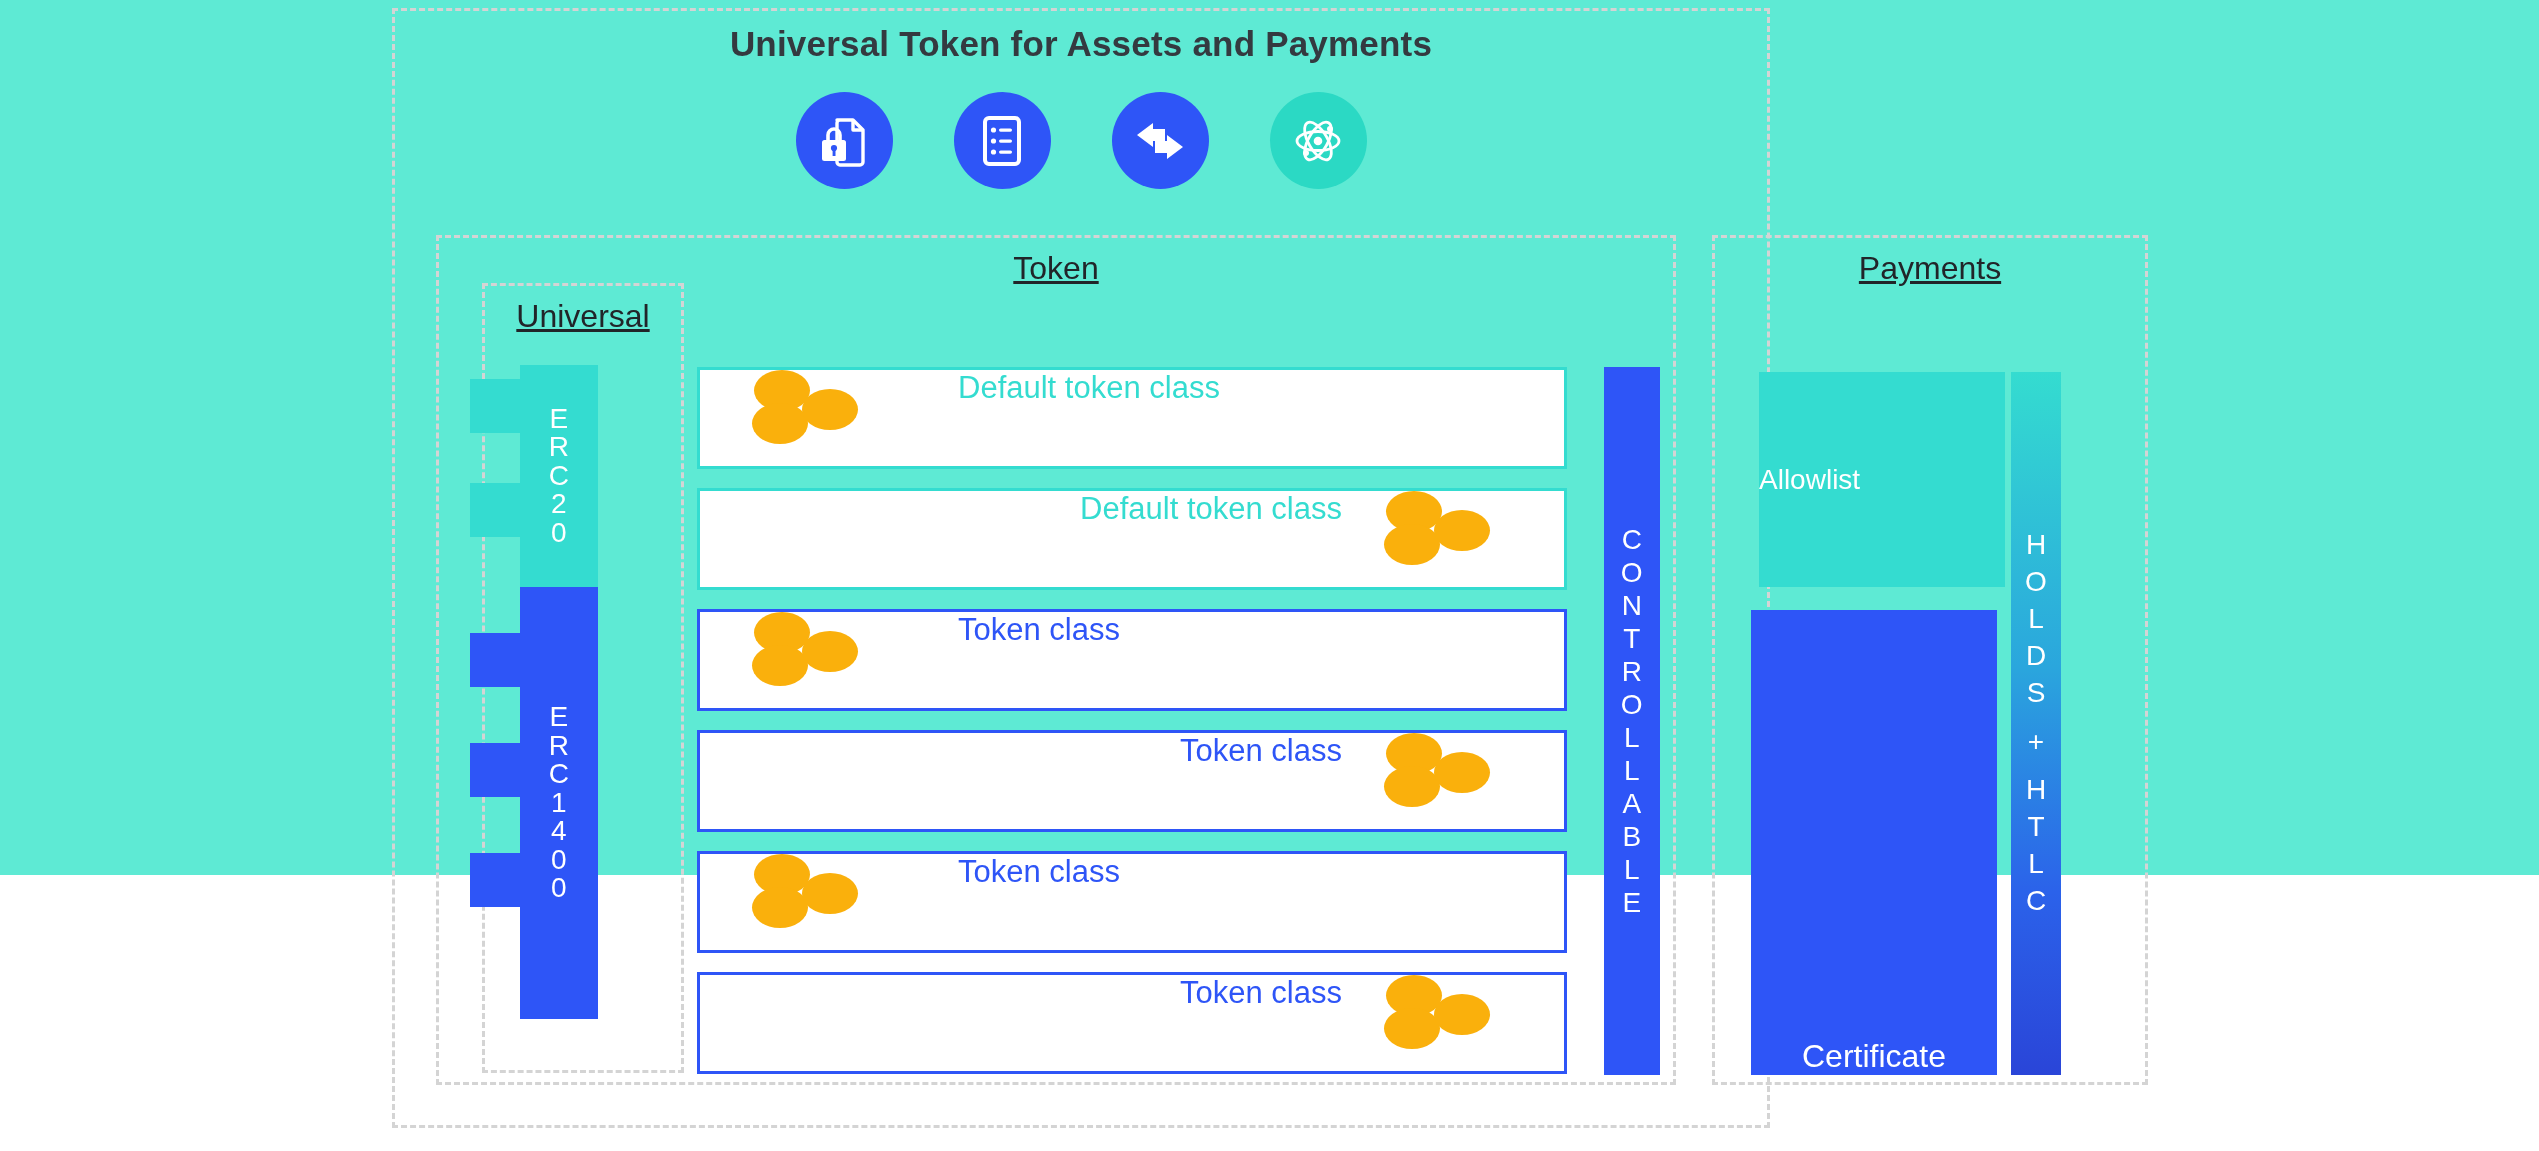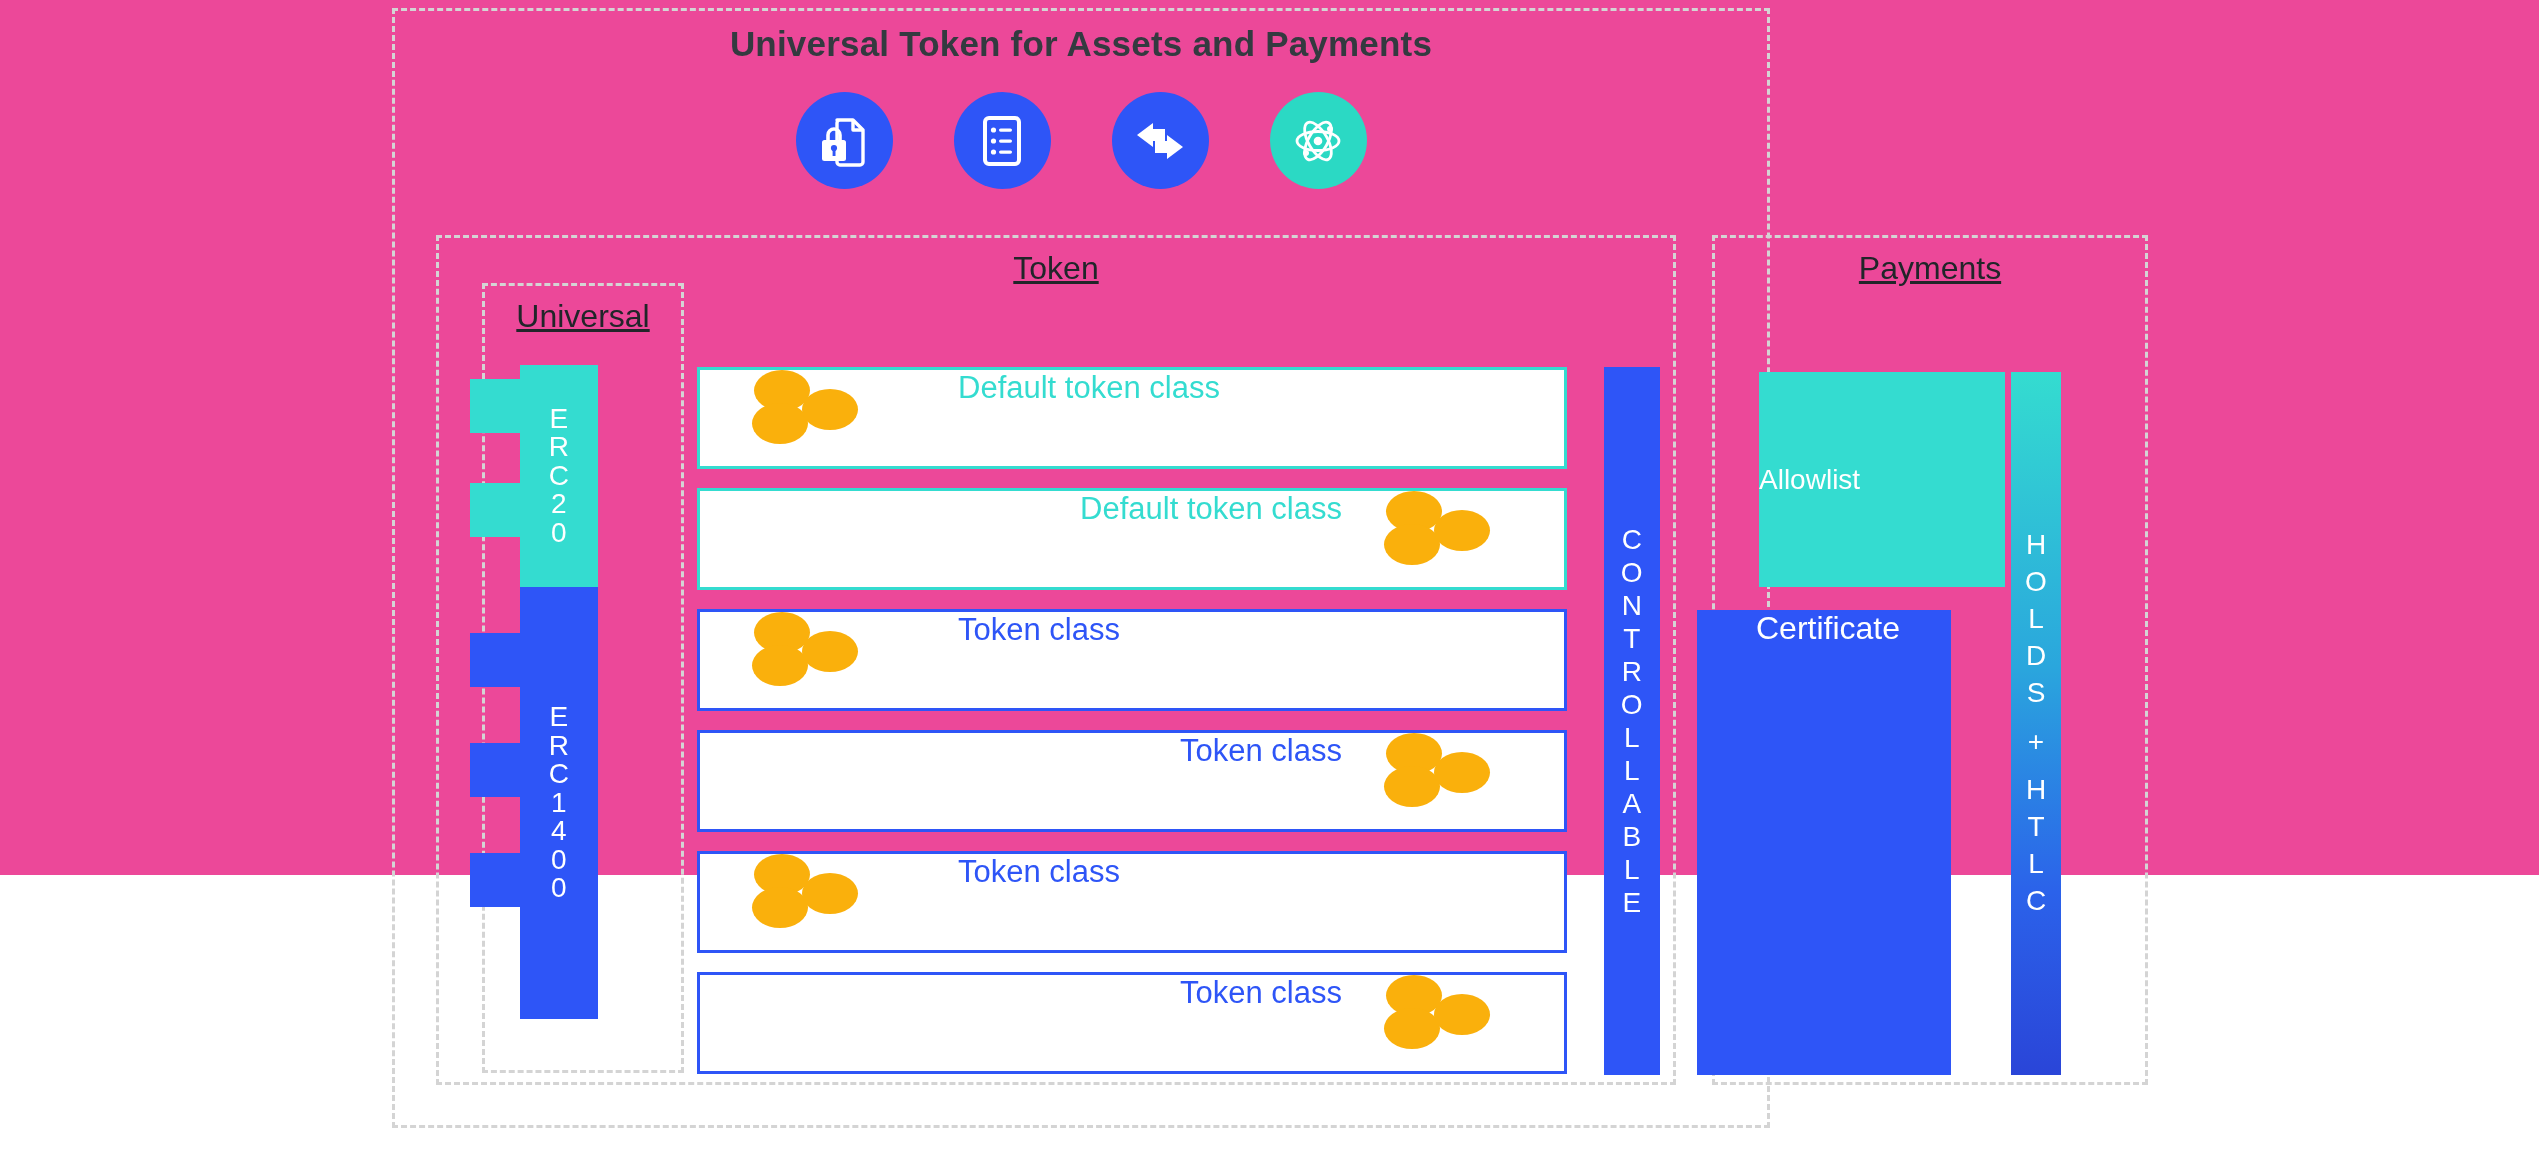--- a/index.html
+++ b/index.html
@@ -2,21 +2,21 @@
 <html><head>
 <meta charset="utf-8">
 <style>
   html,body{margin:0;padding:0;background:#ffffff;}
   body{
     width:2539px;height:1151px;
     font-family:"Liberation Sans", sans-serif;
     -webkit-font-smoothing:antialiased;
     overflow:hidden;
   }
-  #stage{position:relative;width:2539px;height:875px;background:#ec4899;}
+  #stage{position:relative;width:2539px;height:875px;background:#5eead4;}
 
   
   .outer-frame{
     position:absolute;left:392px;top:8px;width:1378px;height:1120px;
     border:3px dashed #d4d4d4;
     box-sizing:border-box;
   }
 
   
   .main-title{
@@ -116,25 +116,24 @@
 
   
   .allowlist{
     position:absolute;left:1751px;top:372px;width:246px;height:215px;
     background:#34dcd0;color:#fff;
     display:flex;align-items:center;
     font-size:28px;
     margin-left:8px;
   }
   .certificate{
-    position:absolute;left:1697px;top:610px;width:246px;height:465px;
+    position:absolute;left:1751px;top:610px;width:246px;height:465px;
     background:#2e55f7;color:#fff;
-    display:flex;align-items:flex-start;justify-content:center;
+    display:flex;align-items:flex-end;justify-content:center;
     font-size:32px;
-    padding-left:8px;
   }
   .holds{
     position:absolute;left:2011px;top:372px;width:50px;height:703px;
     background:linear-gradient(180deg,#34dcd0 0%,#2aa6dd 42%,#2b62ea 74%,#2a45d8 100%);
     color:#fff;
     display:flex;align-items:center;justify-content:center;
     font-size:28px;
   }
   .holds .vtext{display:flex;flex-direction:column;align-items:center;line-height:1.32;}
   .holds .vtext span.gap{height:12px;}

